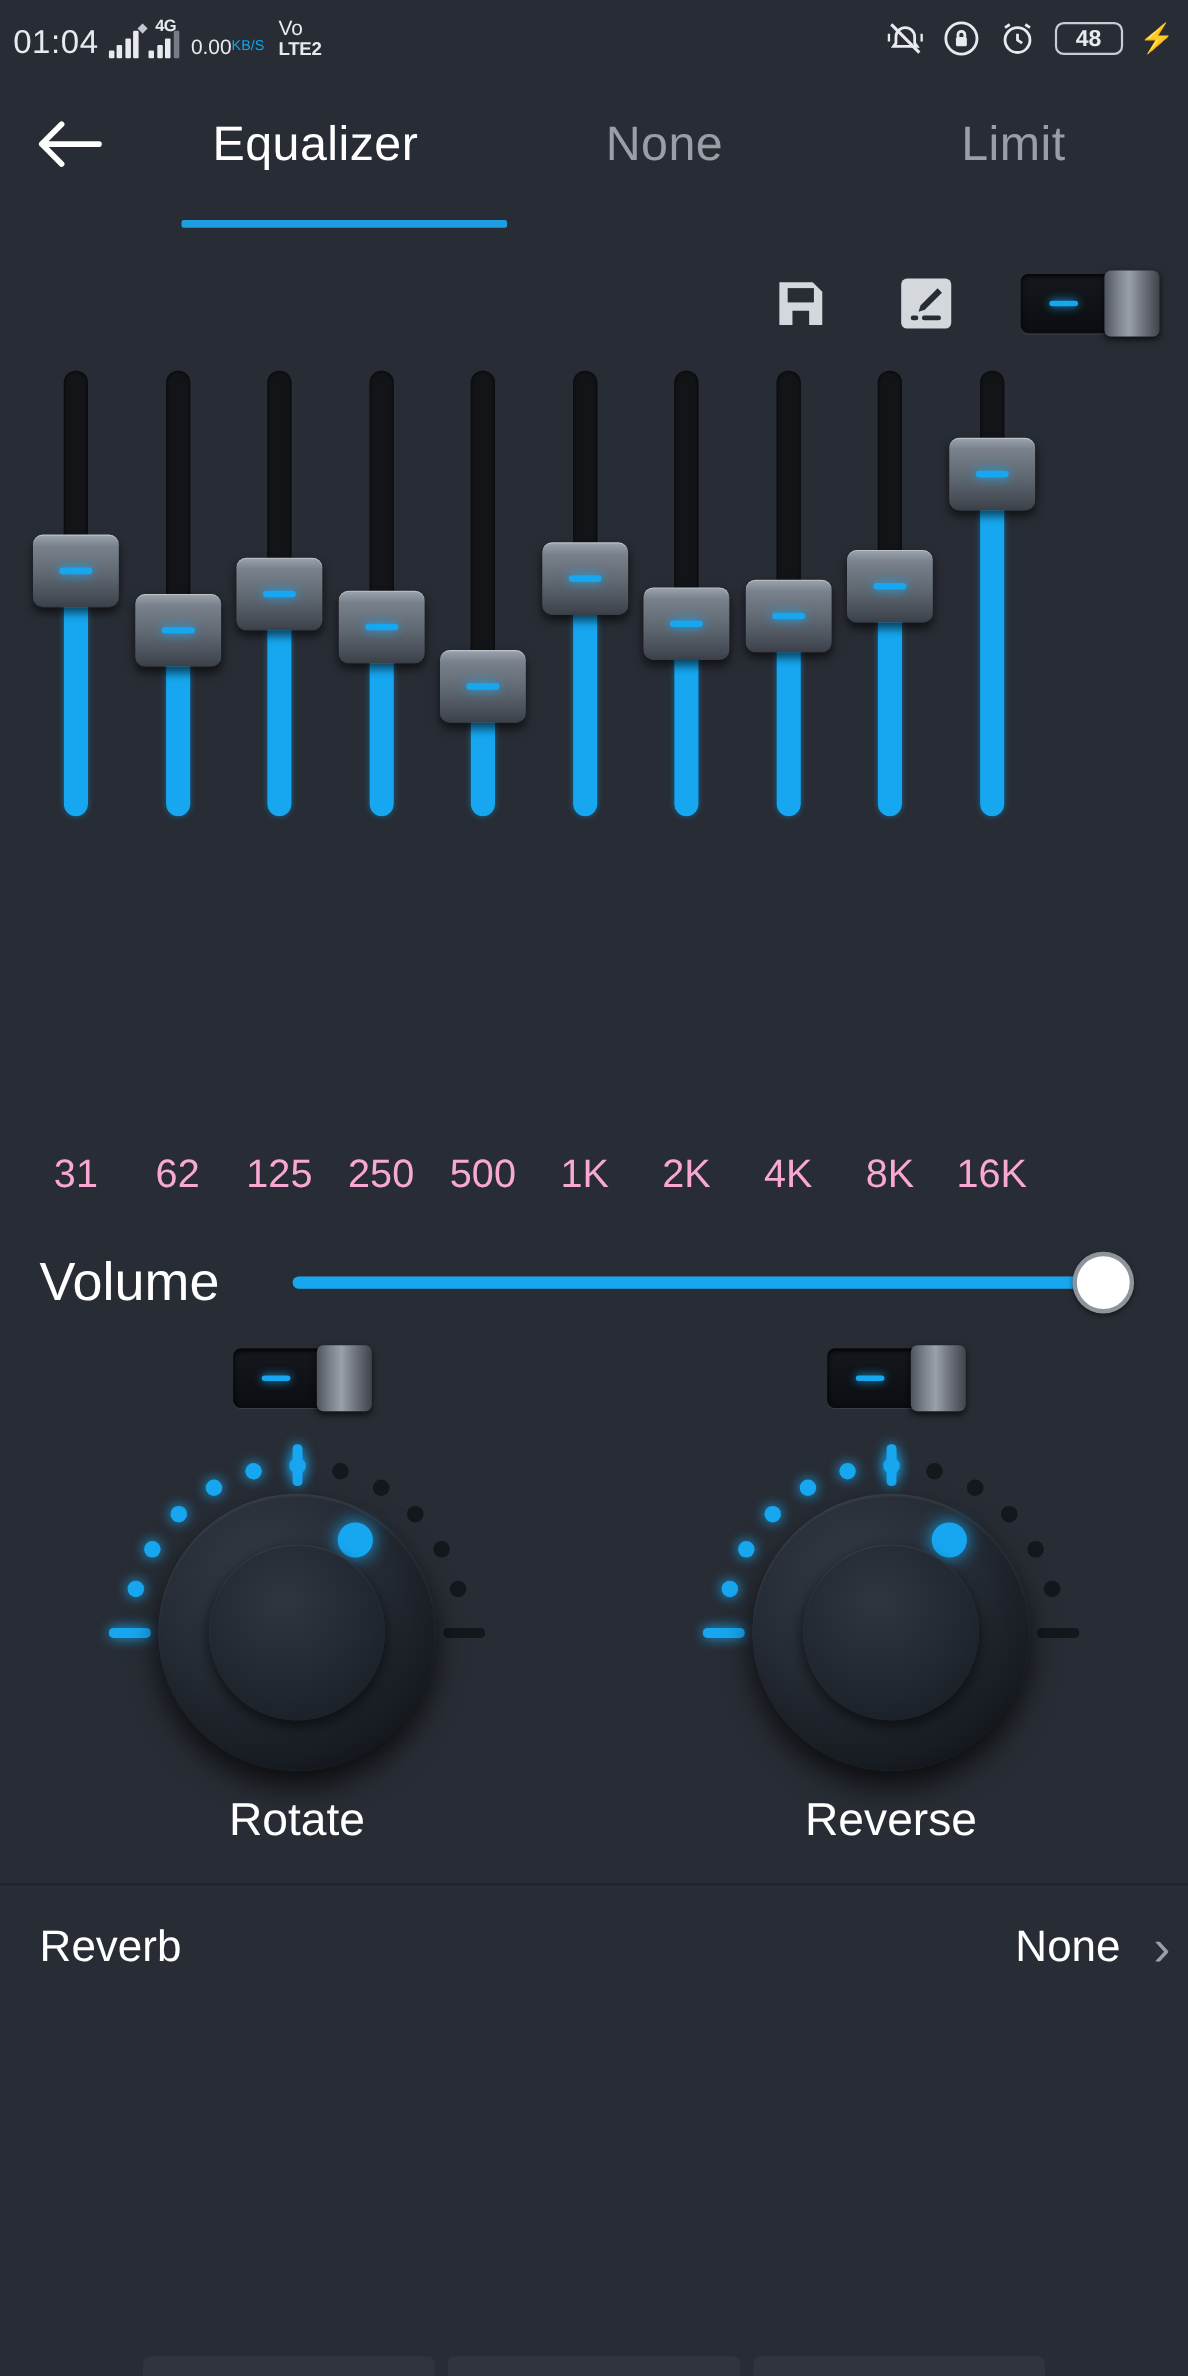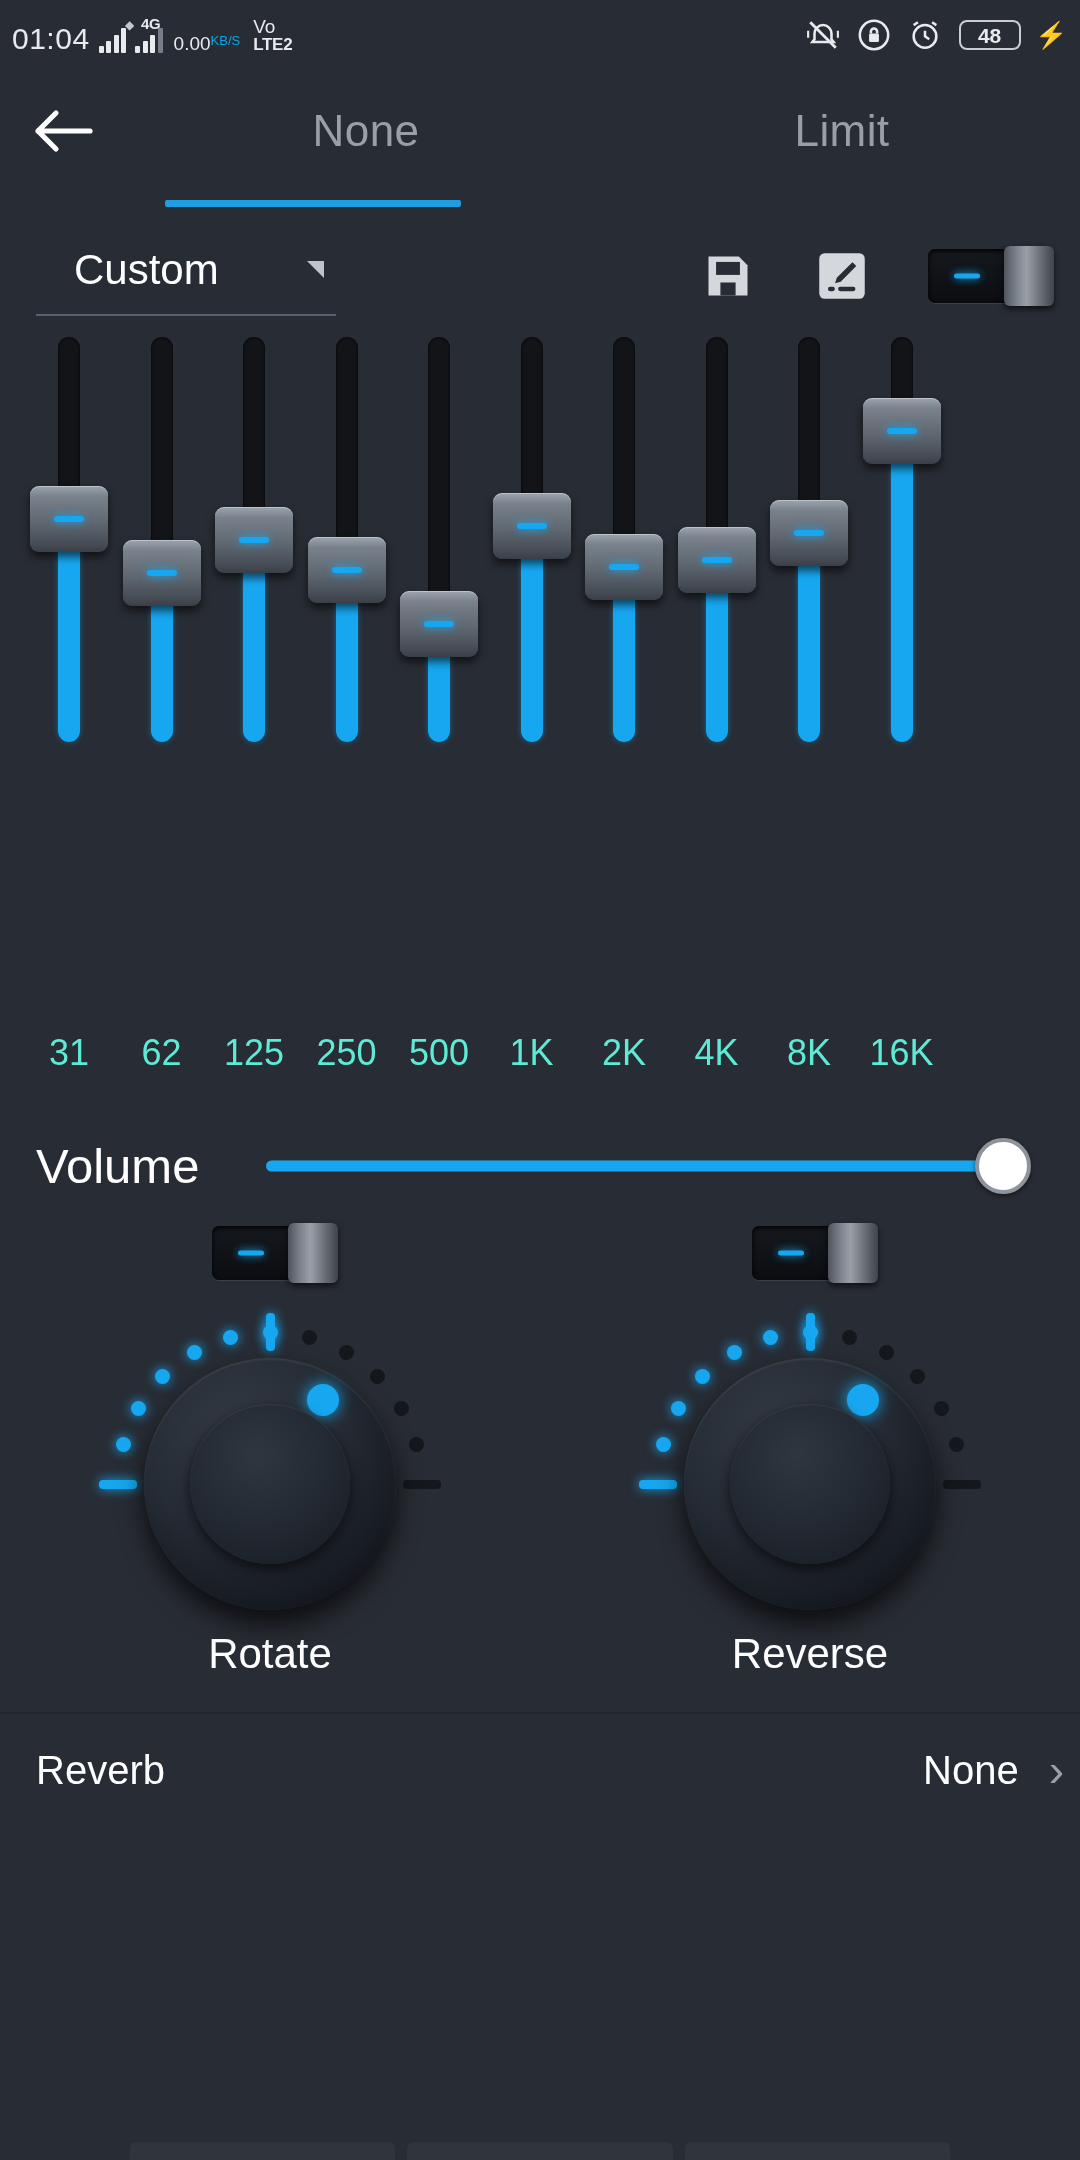--- a/index.html
+++ b/index.html
@@ -116,21 +116,21 @@
     box-shadow:0 5px 9px rgba(0,0,0,.6), inset 0 1px 0 rgba(255,255,255,.35);
     display:flex; align-items:center; justify-content:center;
   }
   .eq-thumb::after{
     content:""; width:30px; height:6px; border-radius:3px;
     background:#17a7f0; box-shadow:0 0 10px #17a7f0;
   }
   .eq-labels{ position:relative; height:70px; }
   .eq-label{
     position:absolute; width:92px; text-align:center;
-    font-size:36px; color:#5eead4; top:0;
+    font-size:36px; color:#f9a8d4; top:14px;
   }
 
   
   .vol-row{
     margin-top:16px; height:96px; display:flex; align-items:center;
     padding:0 36px;
   }
   .vol-label{ font-size:49px; color:#ffffff; width:230px; }
   .vol-slider{ position:relative; flex:1; height:60px; margin-right:18px; }
   .vol-track{
@@ -247,30 +247,27 @@
     <span class="bolt">⚡</span>
   </div>
 </div>
 
 <div class="tabbar">
   <div class="backbtn">
     <svg width="68" height="56" viewBox="0 0 34 28" fill="none" stroke="#ffffff" stroke-width="2.6" stroke-linecap="round" stroke-linejoin="round">
       <path d="M30 14H4M13 5L4 14l9 9"></path>
     </svg>
   </div>
+  <div class="tab active">Equalizer</div>
   <div class="tab">None</div>
   <div class="tab">Limit</div>
 </div>
 <div class="tab-underline"></div>
 
 <div class="preset-row">
-  <div class="spinner">
-    <span class="spinner-val">Custom</span>
-    <span class="spinner-caret"></span>
-  </div>
   <div class="preset-actions">
     <div class="icon-btn">
       <svg width="52" height="52" viewBox="0 0 24 24">
         <path d="M3 3h14l4 4v14H3V3z" fill="#d4d7dc"></path>
         <rect x="6.5" y="5.5" width="11" height="6" fill="#282c34"></rect>
         <rect x="8.5" y="15" width="7" height="6" fill="#282c34"></rect>
       </svg>
     </div>
     <div class="icon-btn">
       <svg width="52" height="52" viewBox="0 0 24 24">

